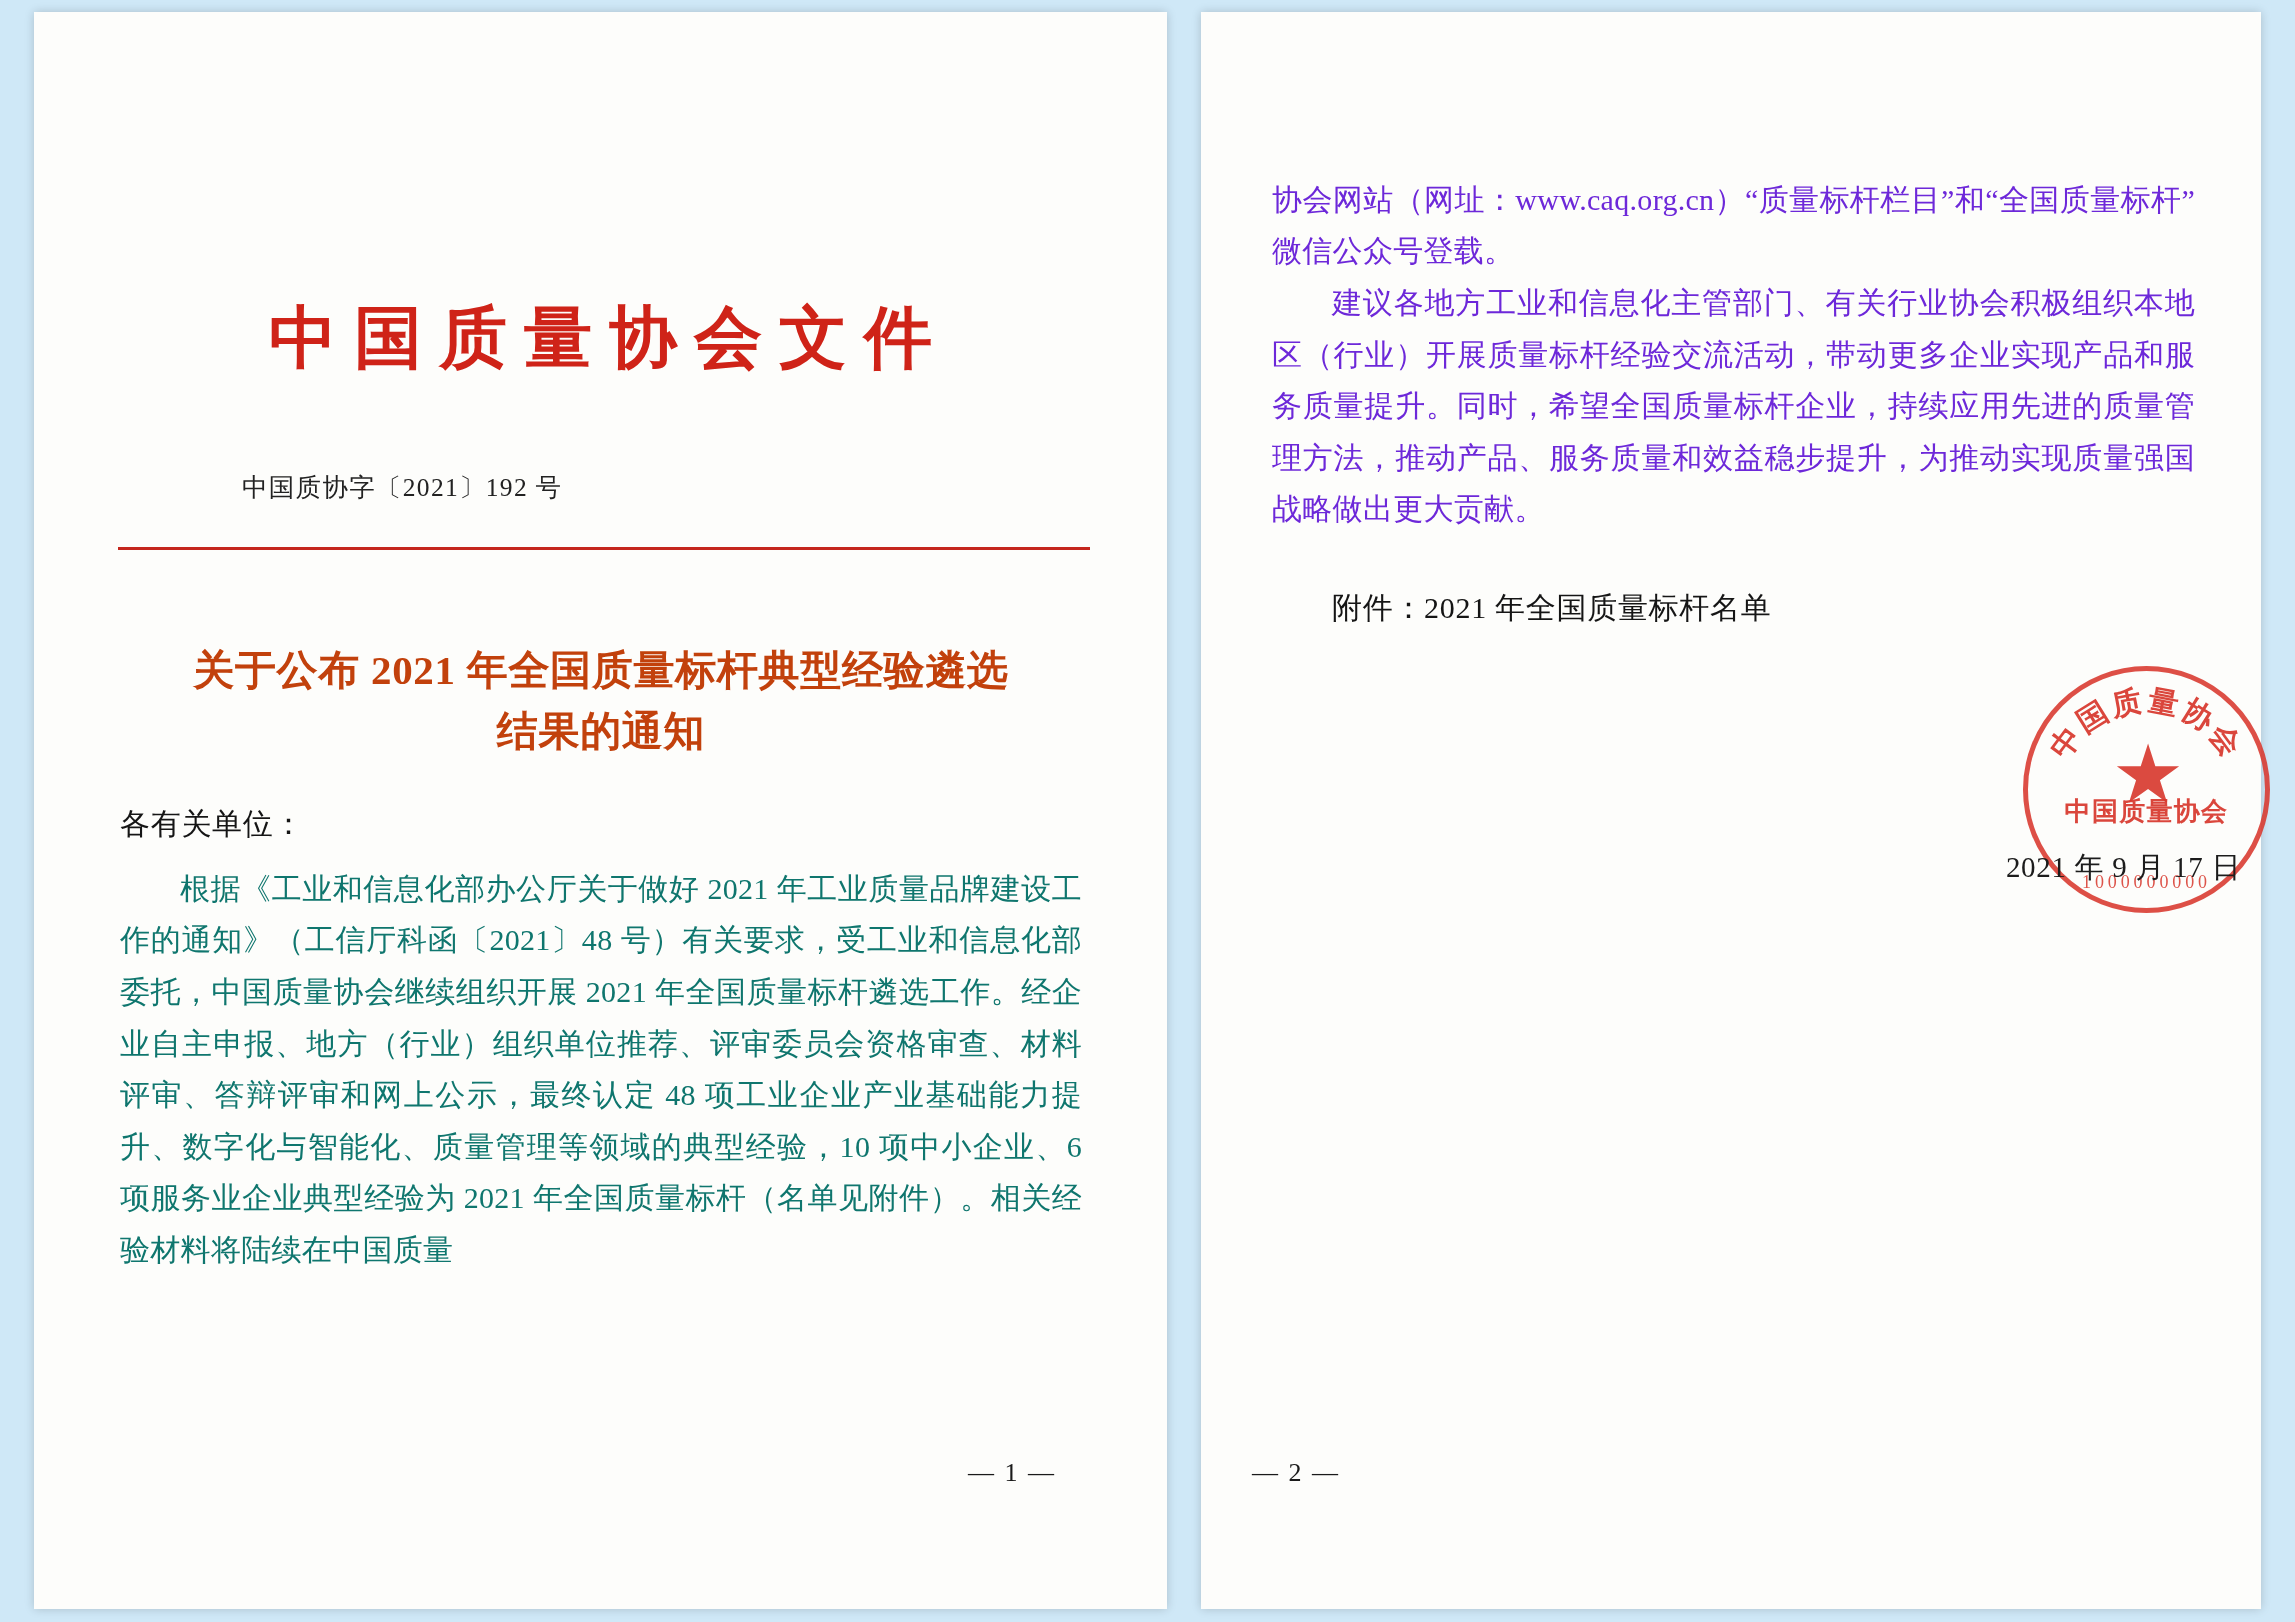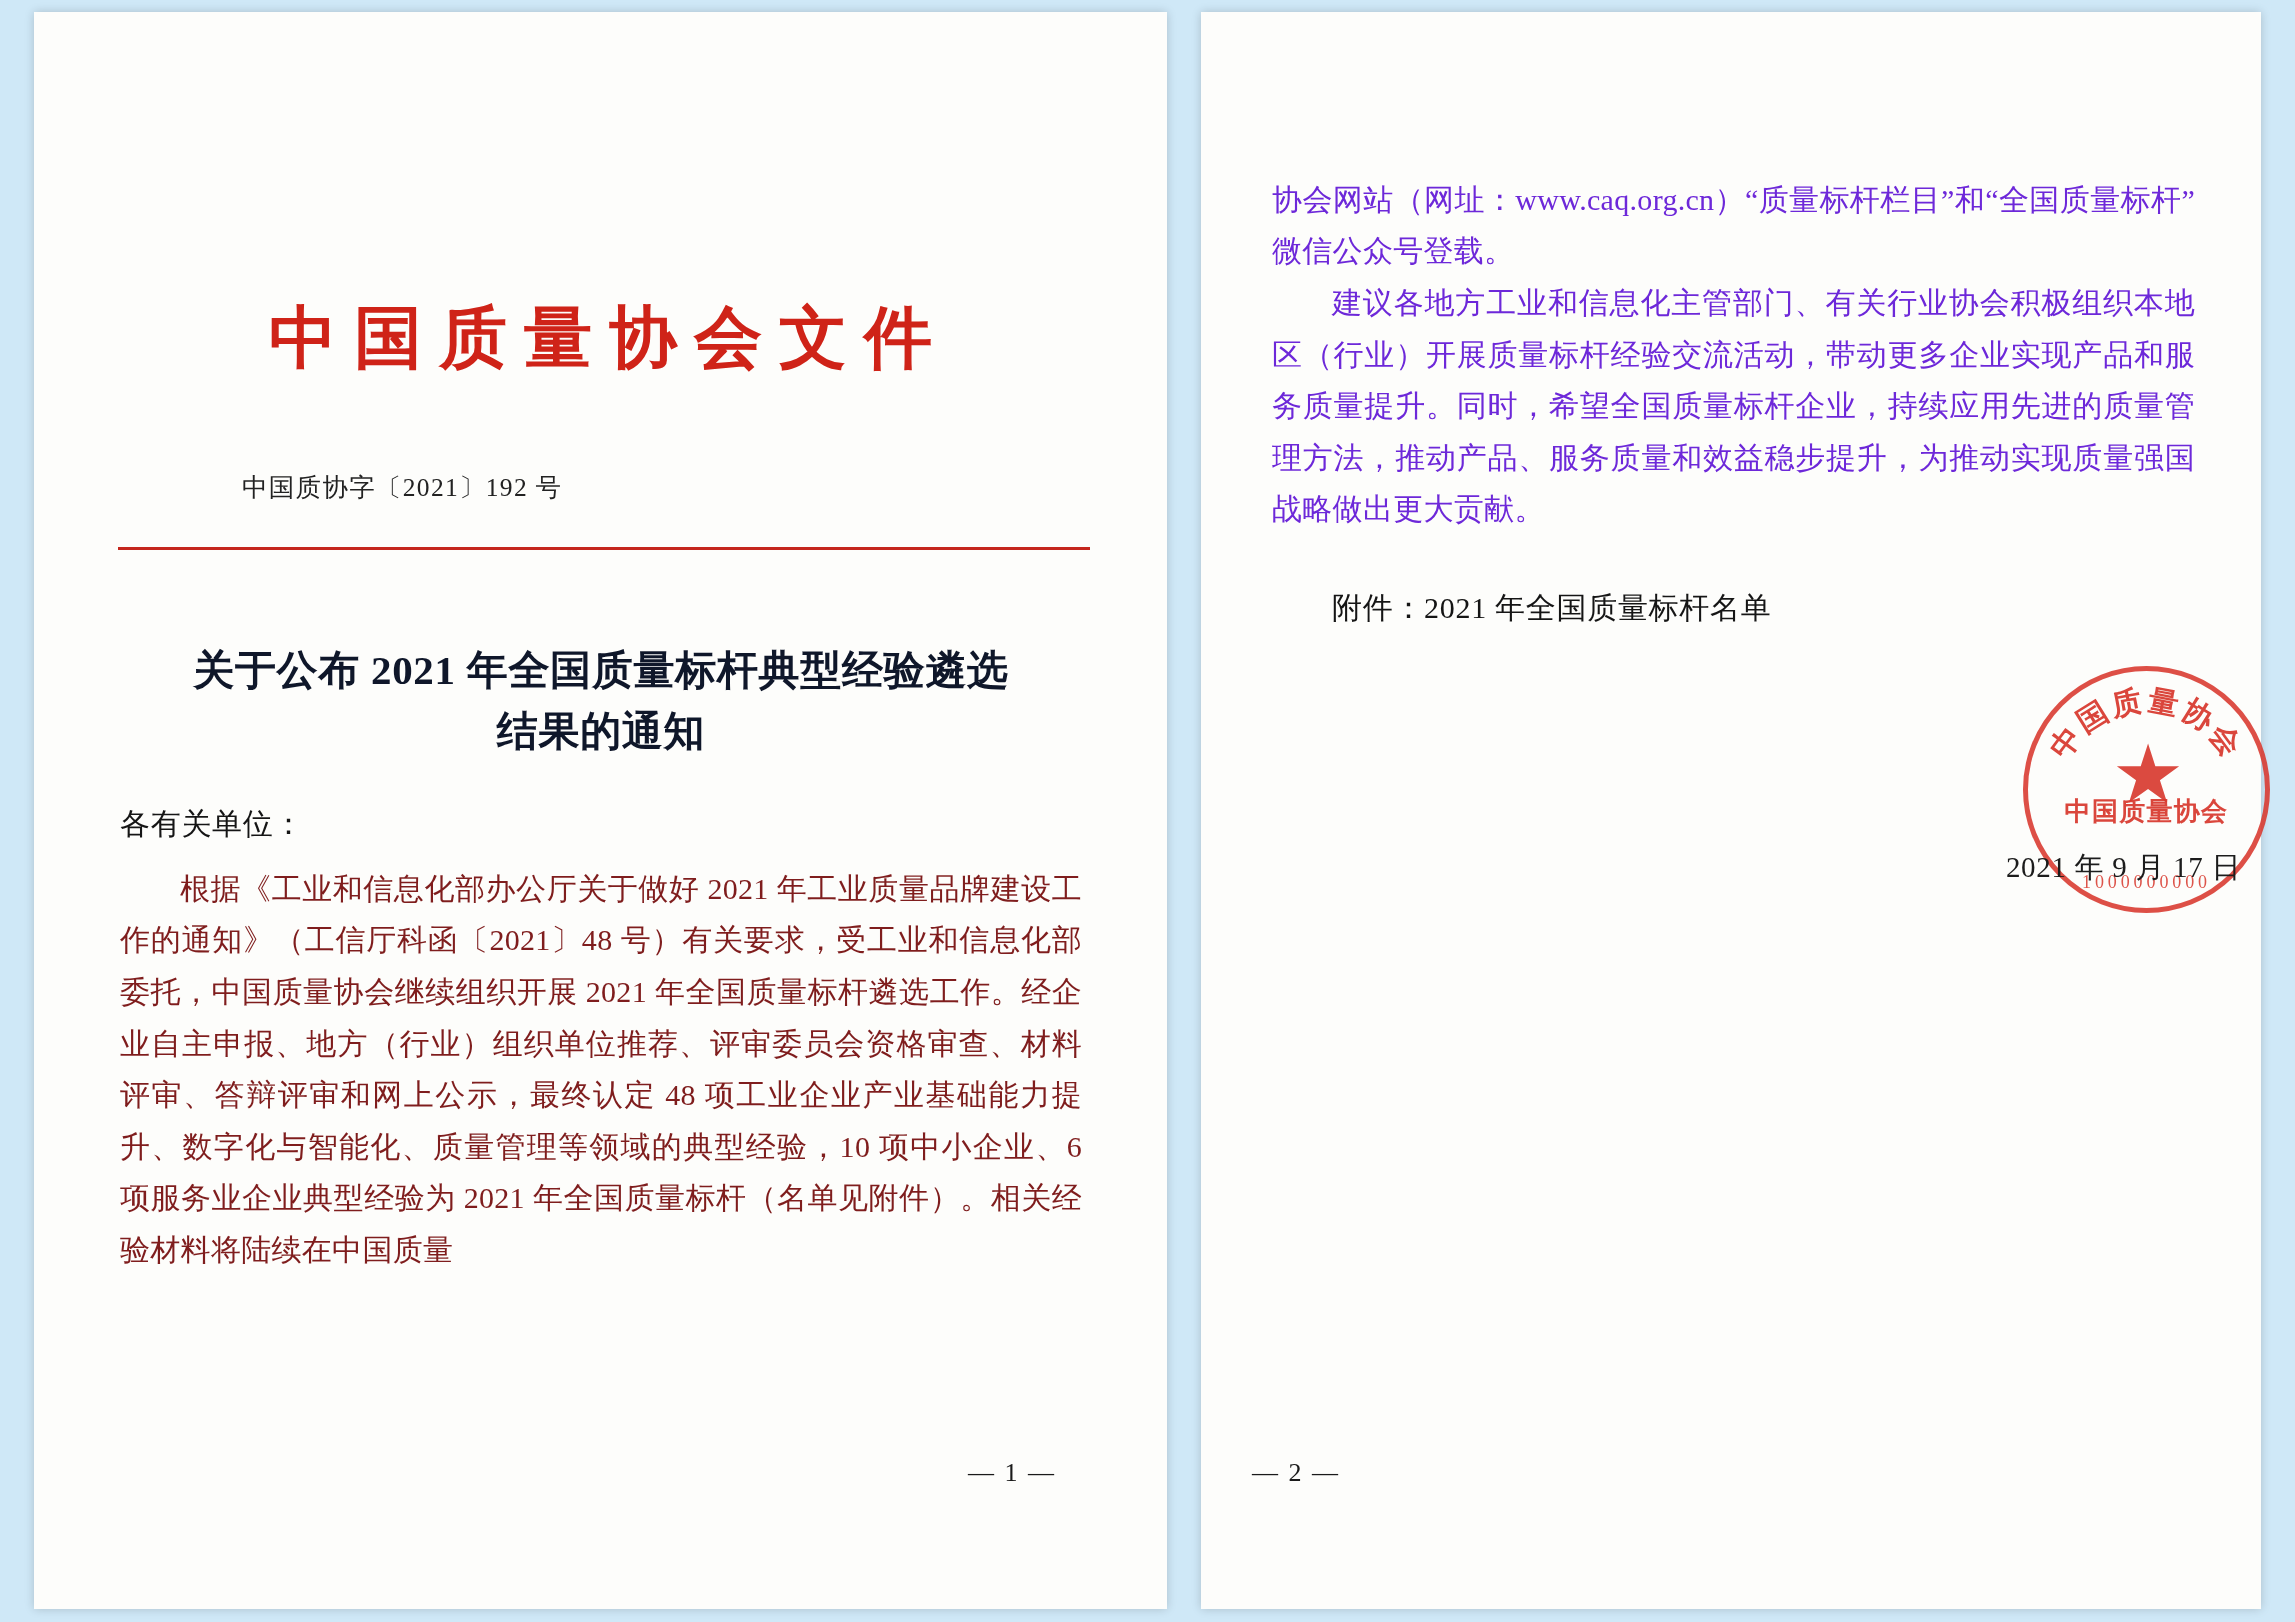--- a/index.html
+++ b/index.html
@@ -82,41 +82,41 @@
 
   .doc-title {
     position: absolute;
     left: 86px;
     right: 85px;
     top: 628px;
     text-align: center;
     font-size: 41px;
     font-weight: bold;
     line-height: 1.5;
-    color: #0f172a;
+    color: #c2410c;
     letter-spacing: 0.7px;
   }
 
   .salutation {
     position: absolute;
     left: 86px;
     top: 792px;
     font-size: 30px;
     color: #151515;
     letter-spacing: 0.7px;
   }
 
   .body-text {
     position: absolute;
     left: 86px;
     top: 851px;
     width: 962px;
     font-size: 30px;
     line-height: 1.72;
-    color: #7f1d1d;
+    color: #0f766e;
     text-align: justify;
     text-justify: inter-ideograph;
     letter-spacing: 0.3px;
   }
   .body-text p {
     margin: 0;
     text-indent: 2em;
   }
 
   .page-num {

